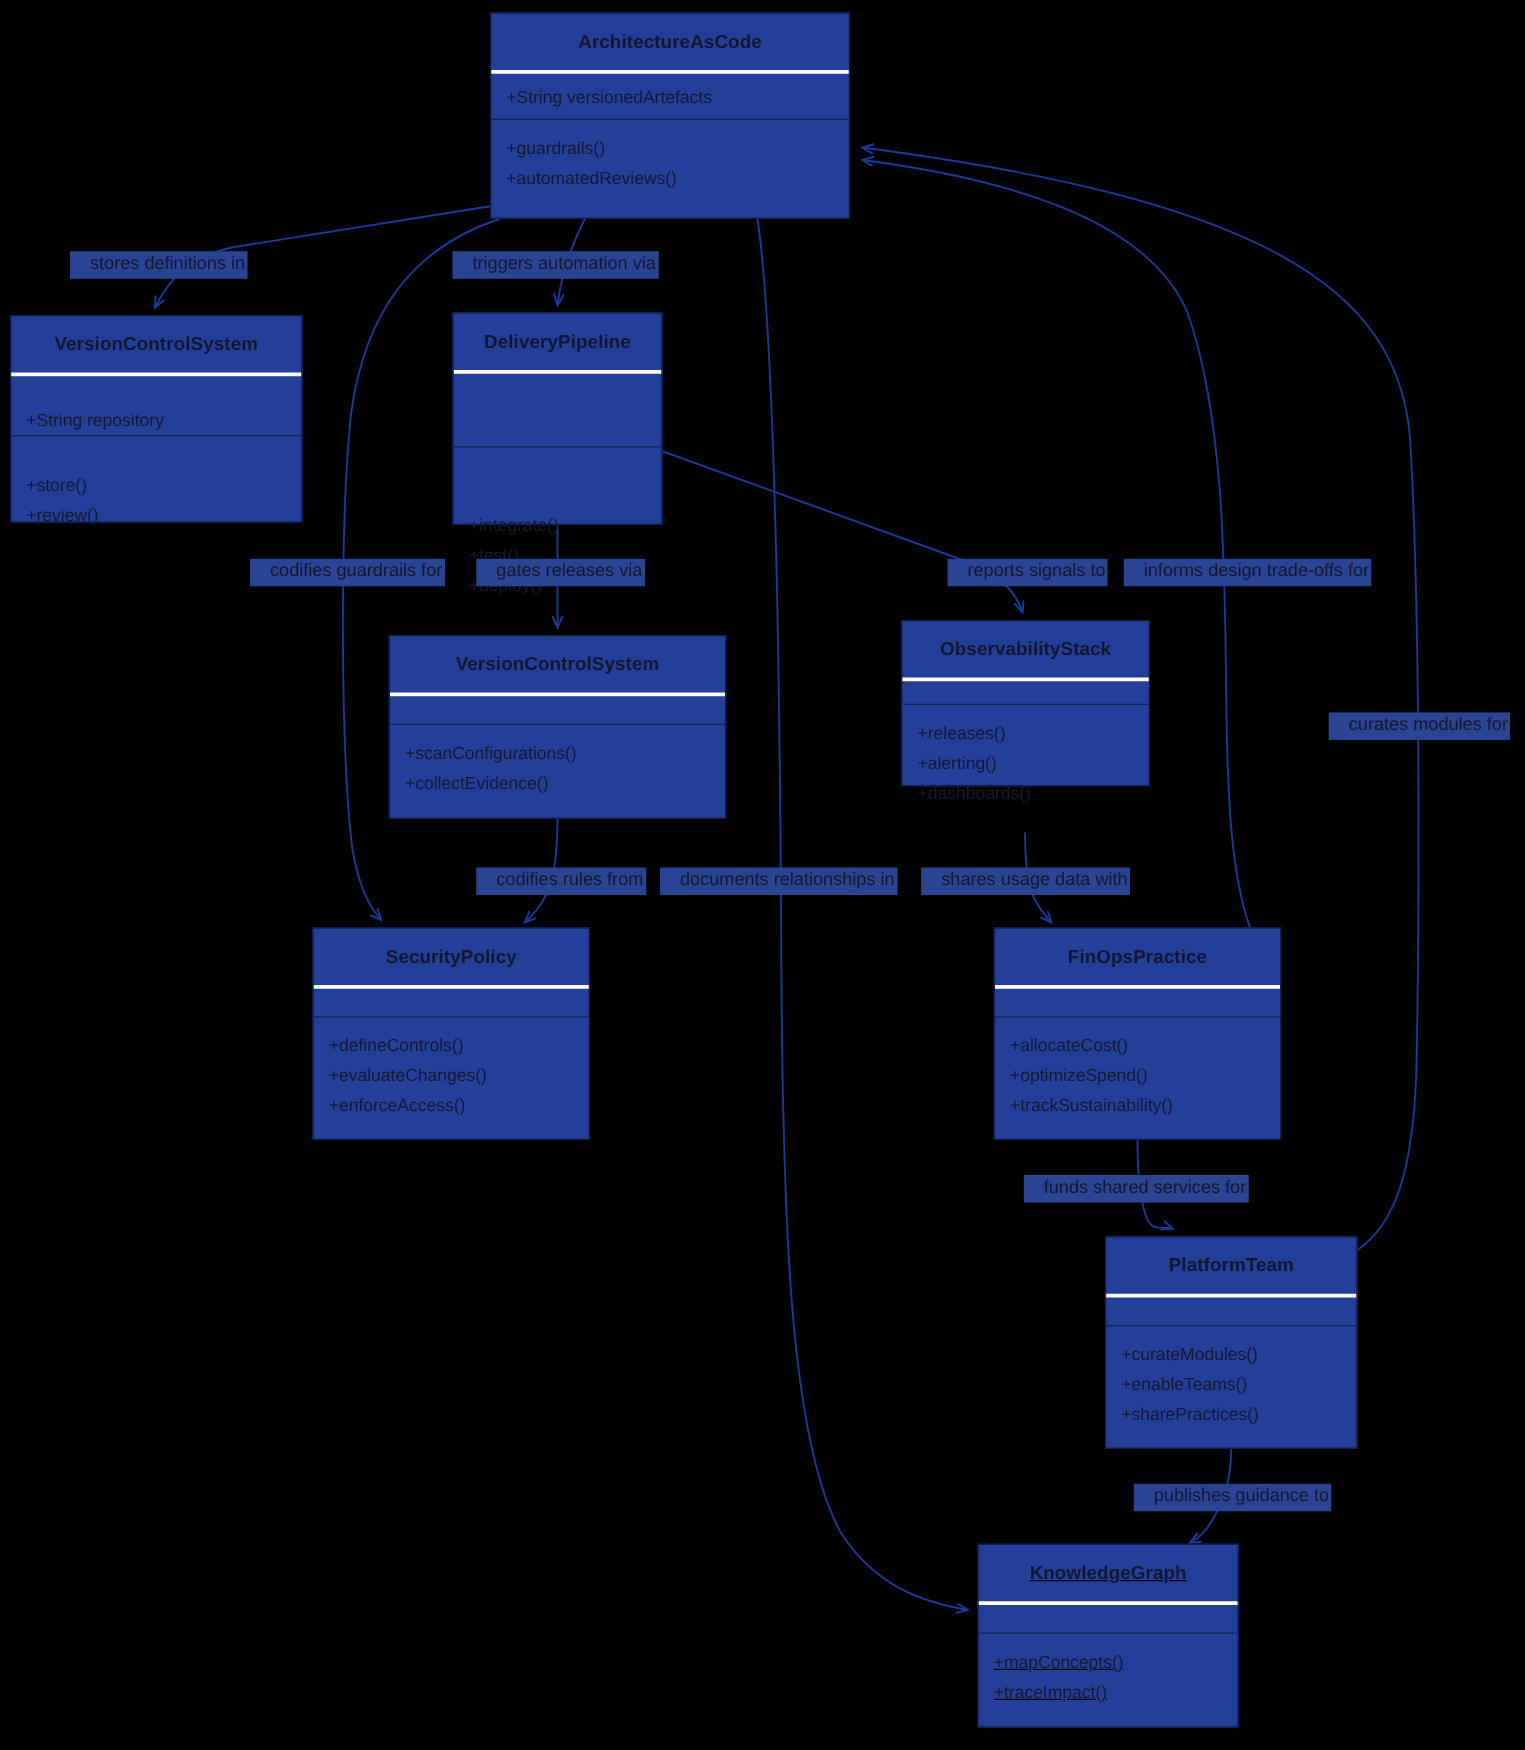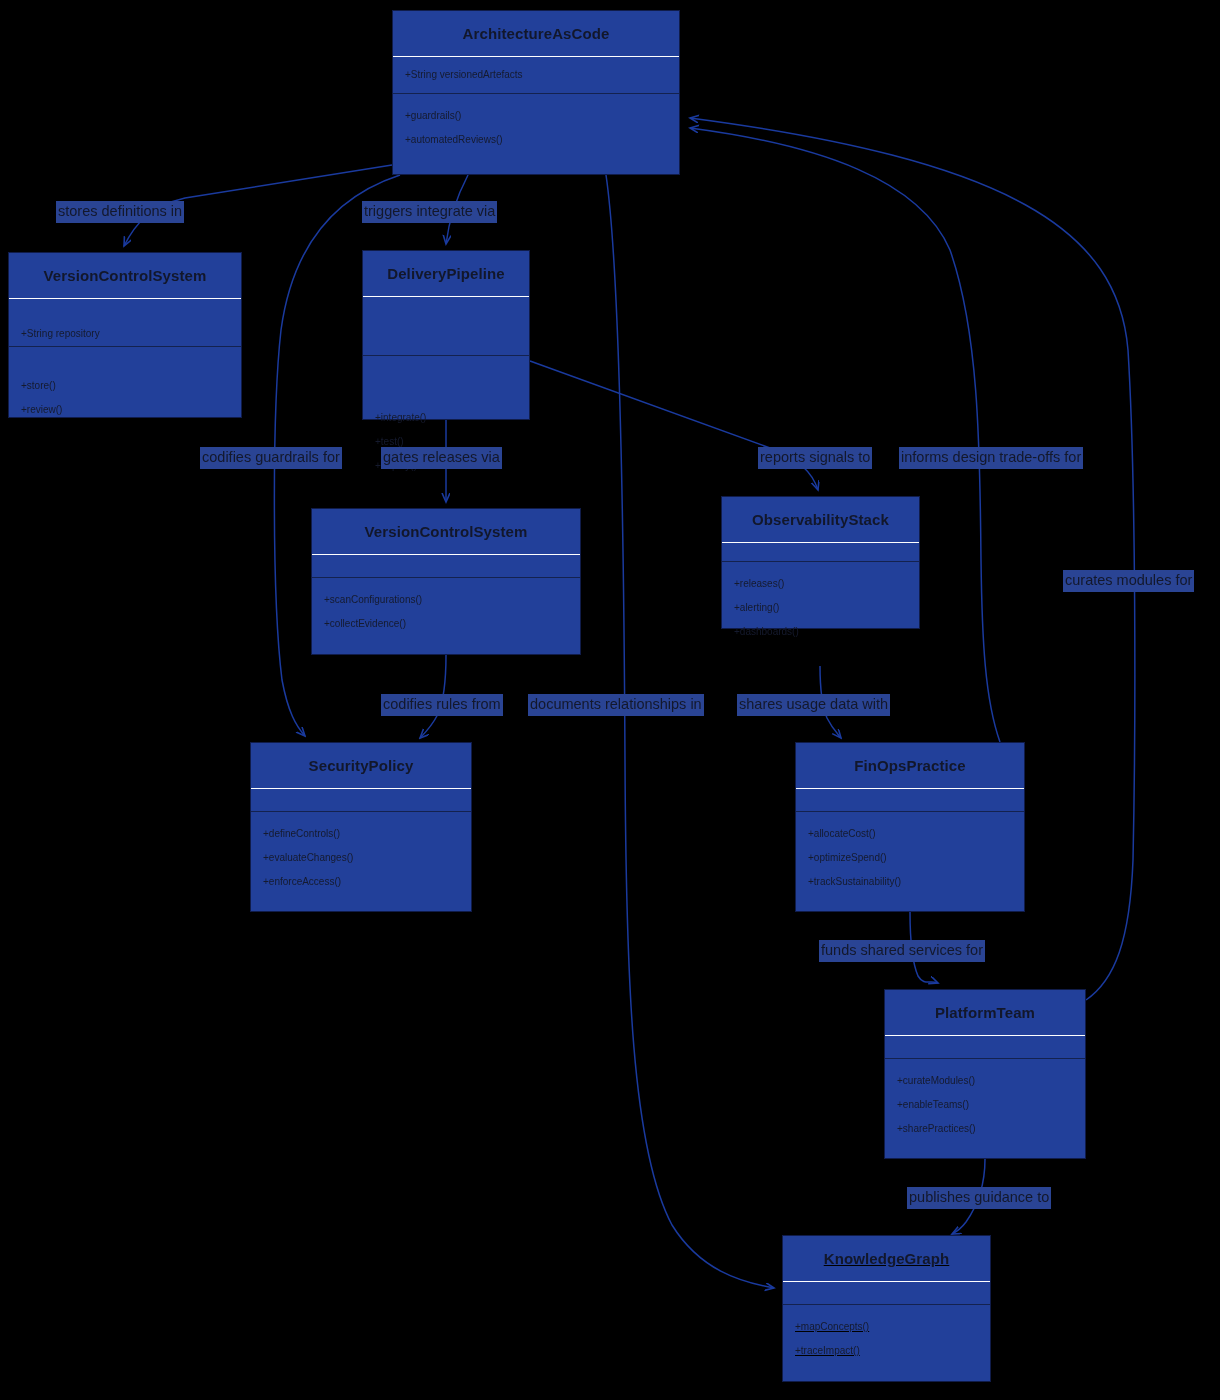--- a/index.html
+++ b/index.html
@@ -30,49 +30,49 @@
     border: 1px solid #101c4a;
     display: flex;
     flex-direction: column;
   }
   .uml-name {
     text-align: center;
     font-weight: bold;
     font-size: 15px;
     color: #12172b;
     padding: 14px 6px 14px 6px;
-    border-bottom: 1px solid #ffffff;
+    border-bottom: 3px solid #ffffff;
     letter-spacing: 0.1px;
   }
   .uml-attrs {
     border-bottom: 1px solid #14224f;
     padding: 6px 12px 6px 12px;
     min-height: 18px;
   }
   .uml-attrs.empty {
     padding: 0;
     height: 22px;
   }
   .uml-methods {
     padding: 10px 12px 10px 12px;
     flex: 1;
   }
   .uml-row {
-    font-size: 10px;
+    font-size: 14px;
     color: #151a2e;
     line-height: 24px;
     white-space: nowrap;
   }
   .edge-label {
     position: absolute;
     background: #2a4494;
     color: #13182c;
     font-size: 14.5px;
     line-height: 19px;
-    padding: 1px 2px 2px 2px;
+    padding: 1px 2px 2px 16px;
     white-space: nowrap;
     box-sizing: border-box;
   }
 </style>
 </head>
 <body>
 
 <div id="canvas">
 
   <svg class="edges" viewBox="0 0 1220 1400">
@@ -187,21 +187,21 @@
         <div class="uml-name">KnowledgeGraph</div>
         <div class="uml-attrs empty"></div>
         <div class="uml-methods">
           <div class="uml-row">+mapConcepts()</div>
           <div class="uml-row">+traceImpact()</div>
         </div>
       </div>
     </div>
   <div id="labels-layer">
       <div class="edge-label" style="left: 56px; top: 201px;">stores definitions in</div>
-      <div class="edge-label" style="left: 362px; top: 201px;">triggers integrate via</div>
+      <div class="edge-label" style="left: 362px; top: 201px;">triggers automation via</div>
       <div class="edge-label" style="left: 200px; top: 447px;">codifies guardrails for</div>
       <div class="edge-label" style="left: 528px; top: 694px;">documents relationships in</div>
       <div class="edge-label" style="left: 381px; top: 447px;">gates releases via</div>
       <div class="edge-label" style="left: 758px; top: 447px;">reports signals to</div>
       <div class="edge-label" style="left: 381px; top: 694px;">codifies rules from</div>
       <div class="edge-label" style="left: 737px; top: 694px;">shares usage data with</div>
       <div class="edge-label" style="left: 899px; top: 447px;">informs design trade-offs for</div>
       <div class="edge-label" style="left: 819px; top: 940px;">funds shared services for</div>
       <div class="edge-label" style="left: 1063px; top: 570px;">curates modules for</div>
       <div class="edge-label" style="left: 907px; top: 1187px;">publishes guidance to</div>

